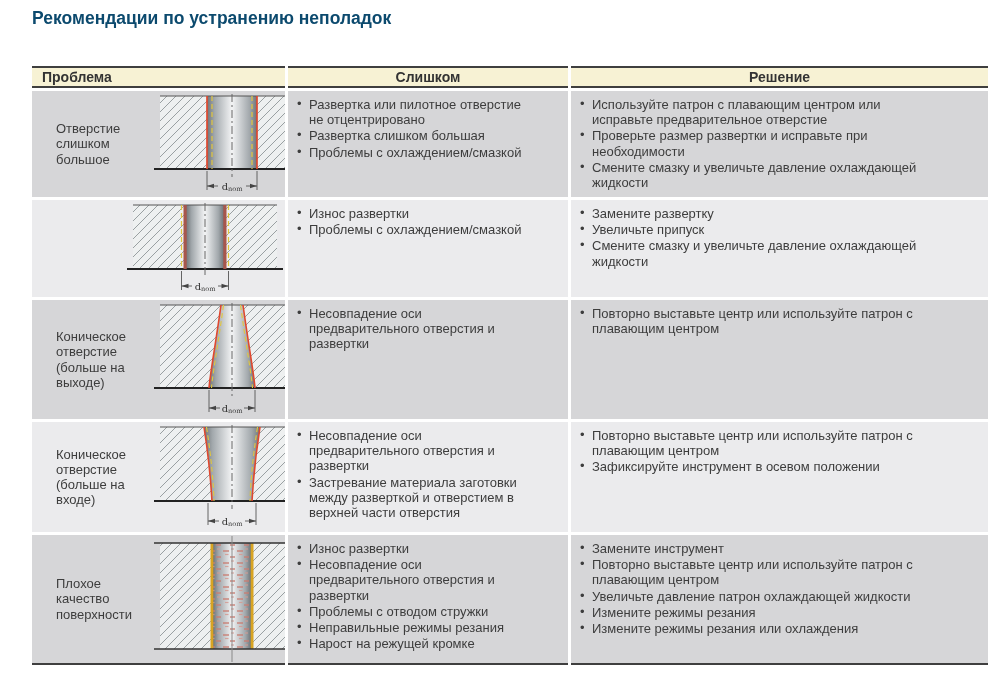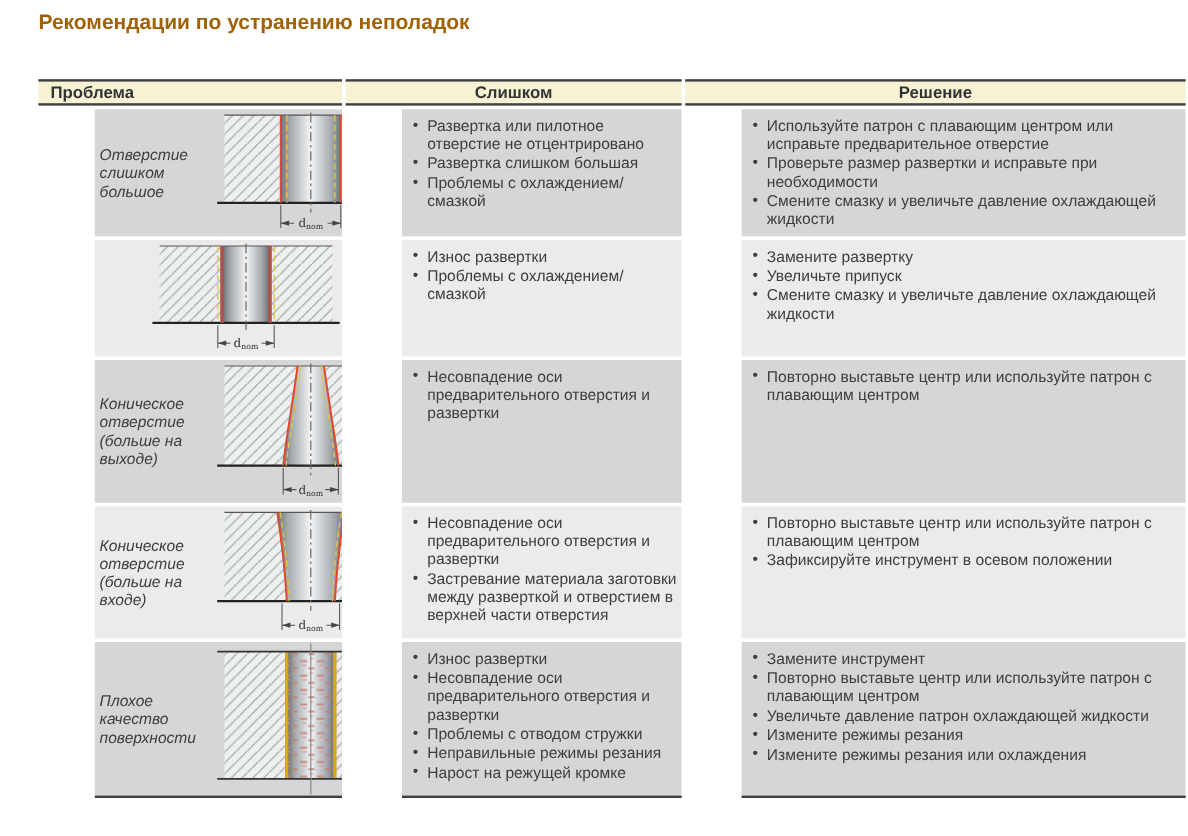--- a/index.html
+++ b/index.html
@@ -3,43 +3,43 @@
 <meta charset="utf-8">
 <style>
   html,body{margin:0;padding:0;}
   body{
     width:990px;height:697px;background:#ffffff;position:relative;
     font-family:"Liberation Sans", sans-serif;color:#3d3d3d;
     -webkit-font-smoothing:antialiased;
   }
   .page-title{
     position:absolute;left:32px;top:8px;
-    font-size:17.5px;font-weight:bold;color:#a16207;
+    font-size:17.5px;font-weight:bold;color:#0c4a6e;
   }
   .trouble-table{
     position:absolute;left:32px;top:66px;width:852px;
     display:grid;
     grid-template-columns:253px 280px 417px;
     grid-template-rows:22px 106px 97px 119px 110px 130px;
     gap:3px;background:#ffffff;
   }
   .hcell{
     background:#f7f2d4;
     border-top:2px solid #3f3f3f;border-bottom:2px solid #3f3f3f;
     font-size:14px;font-weight:bold;color:#333;
     display:flex;align-items:center;
   }
   .hcell.first{padding-left:10px;}
   .hcell.center{justify-content:center;}
-  .cell{font-size:13px;line-height:1.17;overflow:hidden;margin-left:47px;}
+  .cell{font-size:13px;line-height:1.17;overflow:hidden;}
   .row-odd{background:#d6d6d8;}
   .row-even{background:#ebebed;}
   .cell.last{border-bottom:2px solid #3f3f3f;}
   .problem-cell{display:flex;align-items:center;}
-  .problem-label{width:96px;padding-left:4px;flex:none;font-style:italic;}
+  .problem-label{width:96px;padding-left:24px;flex:none;}
   .illustration{flex:none;margin-left:auto;display:block;}
   ul.bullets{margin:0;padding:6px 4px 4px 8px;list-style:none;}
   ul.bullets li{position:relative;padding-left:13px;margin-bottom:1px;max-width:225px;}
   .solution-cell ul.bullets li{max-width:340px;}
   ul.bullets li::before{content:"\2022";position:absolute;left:1px;top:-1px;}
 </style>
 </head>
 <body>
 
 <svg width="0" height="0" style="position:absolute" aria-hidden="true">

